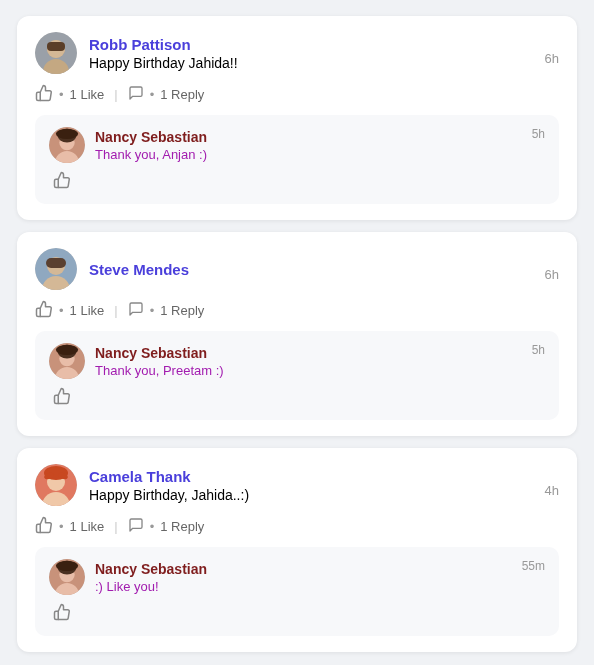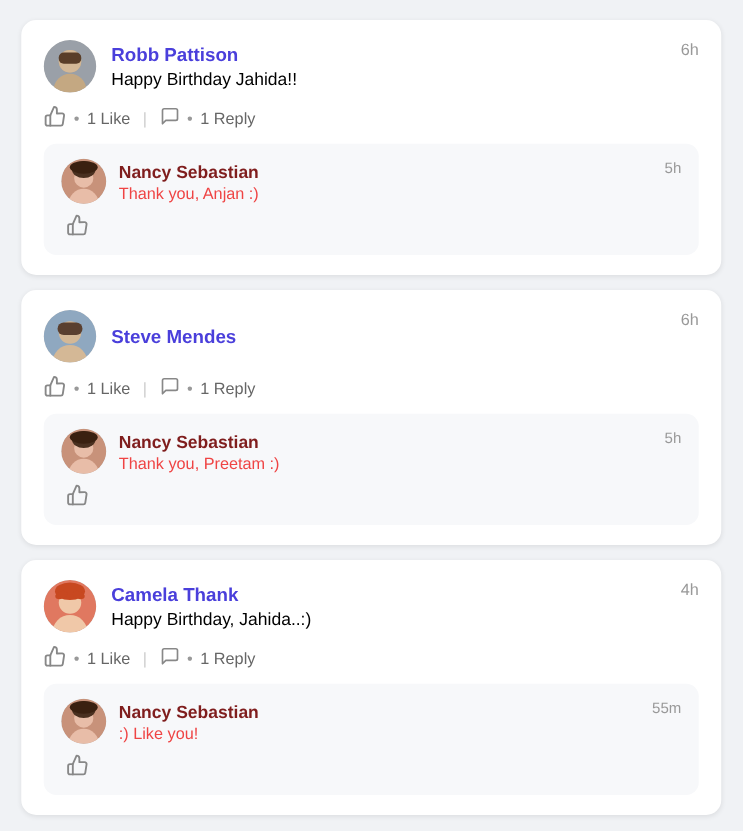--- a/index.html
+++ b/index.html
@@ -55,21 +55,21 @@
     }
     .post-text {
       color: #000000;
       font-size: 14px;
       margin-top: 2px;
     }
     .post-time {
       color: #999;
       font-size: 13px;
       align-self: flex-start;
-      margin-top: 0;
+      margin-top: 19px;
     }
     .post-actions {
       display: flex;
       align-items: center;
       gap: 6px;
       margin-top: 10px;
       font-size: 13px;
       color: #666;
     }
     .action-btn {
@@ -116,21 +116,21 @@
     }
     .reply-meta {
       flex: 1;
     }
     .reply-author {
       font-weight: 700;
       color: #7f1d1d;
       font-size: 14px;
     }
     .reply-text {
-      color: #ef4444;
+      color: #a21caf;
       font-size: 13px;
       margin-top: 2px;
     }
     .reply-time {
       color: #999;
       font-size: 12px;
       align-self: flex-start;
     }
     .reply-like {
       margin-top: 8px;

